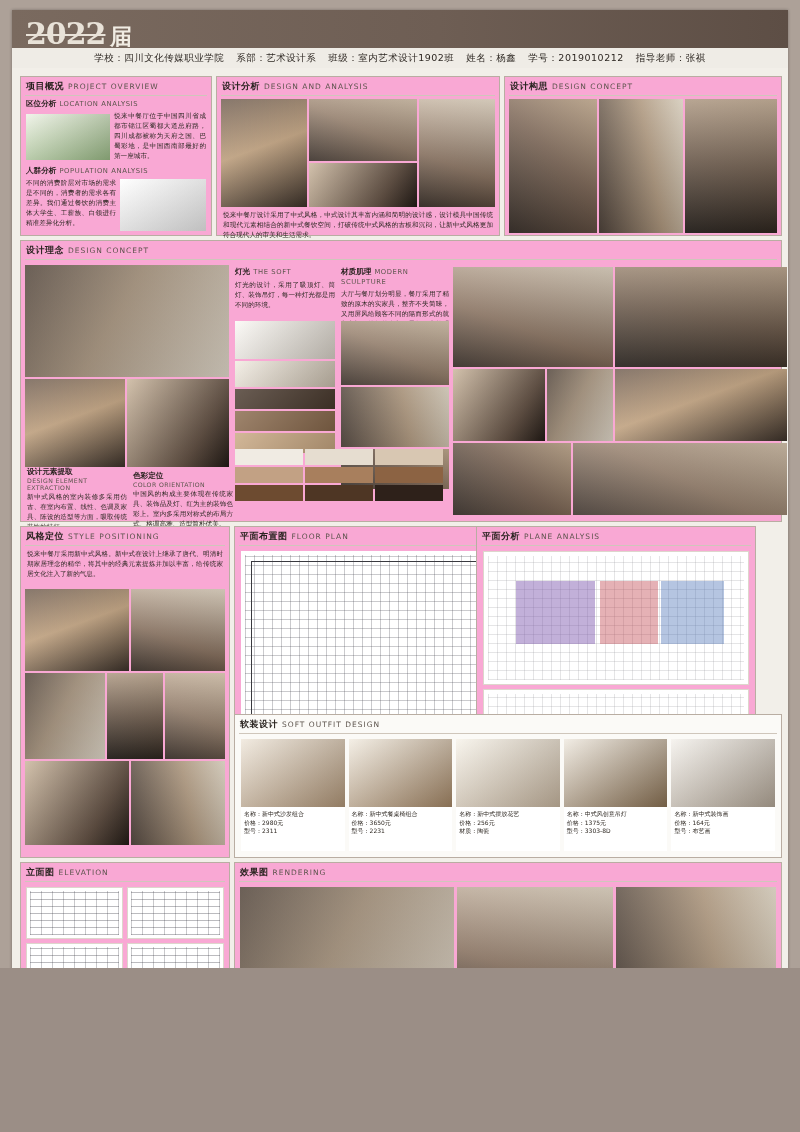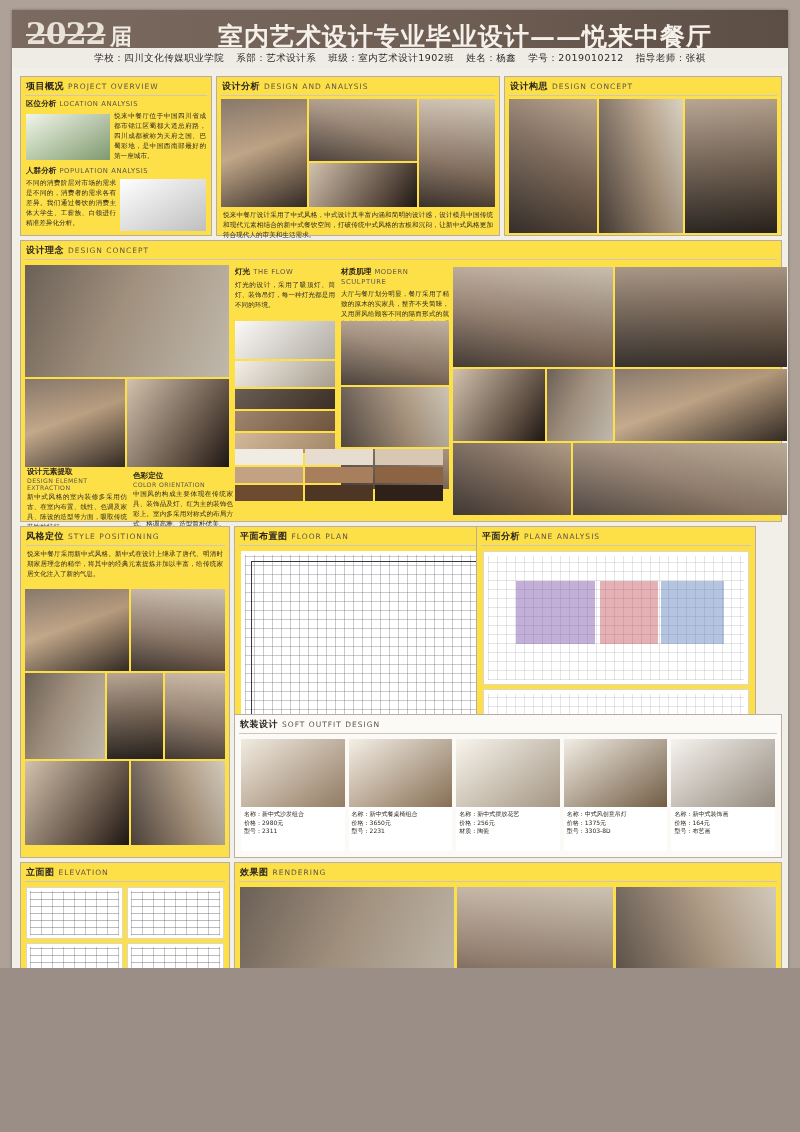--- a/index.html
+++ b/index.html
@@ -9,21 +9,21 @@
 
   
   .header{position:relative;height:58px;background:#6b5b52;background:linear-gradient(90deg,#7a6a5f 0%, #6e5e54 55%, #5d4e45 100%);}
   .hdr-year{position:absolute;left:14px;top:6px;font-size:30px;font-weight:bold;color:#e8e2d8;letter-spacing:-1px;font-family:"DejaVu Serif","Liberation Serif",serif;text-decoration:line-through;text-decoration-thickness:2px;}
   .hdr-jie{position:absolute;left:98px;top:12px;font-size:22px;color:#f0ece3;font-family:"DejaVu Serif","Liberation Serif",serif;font-weight:bold;}
   .hdr-title{position:absolute;left:140px;top:10px;right:10px;font-size:25px;font-weight:bold;color:#f5f1ea;font-family:"DejaVu Serif","Liberation Serif",serif;letter-spacing:1px;text-align:center;}
   .hdr-info{position:absolute;left:0;right:0;bottom:0;height:20px;background:#efece6;color:#2d2722;font-size:9.5px;display:flex;align-items:center;justify-content:center;gap:12px;letter-spacing:.5px;}
   .hdr-info span{white-space:nowrap;}
 
   
-  .panel{position:absolute;background:#fde047;border:1px solid #b9ada2;}
+  .panel{position:absolute;background:#f9a8d4;border:1px solid #b9ada2;}
   .panel-title{font-size:8.5px;color:#2a2420;padding:3px 5px 2px 5px;letter-spacing:.5px;}
   .panel-title b{font-weight:bold;font-size:9px;}
   .panel-title .en{color:#5c534c;font-size:7.5px;margin-left:4px;letter-spacing:1px;}
   .rule{height:1px;background:#cfc6bb;margin:0 4px;}
 
   .body-txt{font-size:6.6px;line-height:1.5;color:#2e2823;text-align:justify;}
   .sub-h{font-size:7.6px;color:#241f1b;font-weight:bold;}
   .sub-h .en{font-weight:normal;font-size:6.8px;color:#5d554d;margin-left:3px;letter-spacing:.6px;}
 
   .ph{background:#b8ab9e;overflow:hidden;position:relative;}
@@ -59,21 +59,20 @@
 </style>
 </head>
 <body>
 
 <div class="poster">
  <div class="inner">
 
   <div class="header">
     <div class="hdr-year">2022</div>
     <div class="hdr-jie">届</div>
-    <div class="hdr-title">室内艺术设计专业毕业设计——悦来中餐厅</div>
     <div class="hdr-info">
       <span>学校：四川文化传媒职业学院</span>
       <span>系部：艺术设计系</span>
       <span>班级：室内艺术设计1902班</span>
       <span>姓名：杨鑫</span>
       <span>学号：2019010212</span>
       <span>指导老师：张祺</span>
     </div>
   </div>
 
@@ -147,21 +146,21 @@
       <div class="sub-h" style="font-weight:normal;font-size:6.2px;color:#5d554d;letter-spacing:.4px;">DESIGN  ELEMENT  EXTRACTION</div>
       <div class="body-txt" style="margin-top:2px;">新中式风格的室内装修多采用仿古、在室内布置、线性、色调及家具、陈设的造型等方面，吸取传统装饰的特征。</div>
     </div>
     <div style="position:absolute;left:112px;top:230px;width:100px;">
       <div class="sub-h"><span>色彩定位</span></div>
       <div class="sub-h" style="font-weight:normal;font-size:6.2px;color:#5d554d;letter-spacing:.4px;">COLOR  ORIENTATION</div>
       <div class="body-txt" style="margin-top:2px;">中国风的构成主要体现在传统家具、装饰品及灯、红为主的装饰色彩上。室内多采用对称式的布局方式、格调高雅、造型简朴优美。</div>
     </div>
 
     <div style="position:absolute;left:214px;top:26px;width:100px;">
-      <div class="sub-h"><span>灯光</span><span class="en">THE  FLOW</span></div>
+      <div class="sub-h"><span>灯光</span><span class="en">THE  SOFT</span></div>
       <div class="body-txt" style="margin-top:4px;">灯光的设计，采用了吸顶灯、筒灯、装饰吊灯，每一种灯光都是用不同的环境。</div>
     </div>
     <div style="position:absolute;left:320px;top:26px;width:108px;">
       <div class="sub-h"><span>材质肌理</span><span class="en">MODERN  SCULPTURE</span></div>
       <div class="body-txt" style="margin-top:4px;">大厅与餐厅划分明显，餐厅采用了精致的原木的实家具，整齐不失简味，又用屏风给顾客不同的隔而形式的就餐空间，使得整个餐厅显得又宽敞明亮且私密。</div>
     </div>
 
     <div style="position:absolute;left:214px;top:80px;width:100px;">
       <div class="ph" style="height:38px;background:linear-gradient(135deg,#fbf9f5,#ddd6cc);"></div>
       <div class="ph" style="height:26px;margin-top:2px;background:linear-gradient(135deg,#f2ece2,#cfc3b2);"></div>

